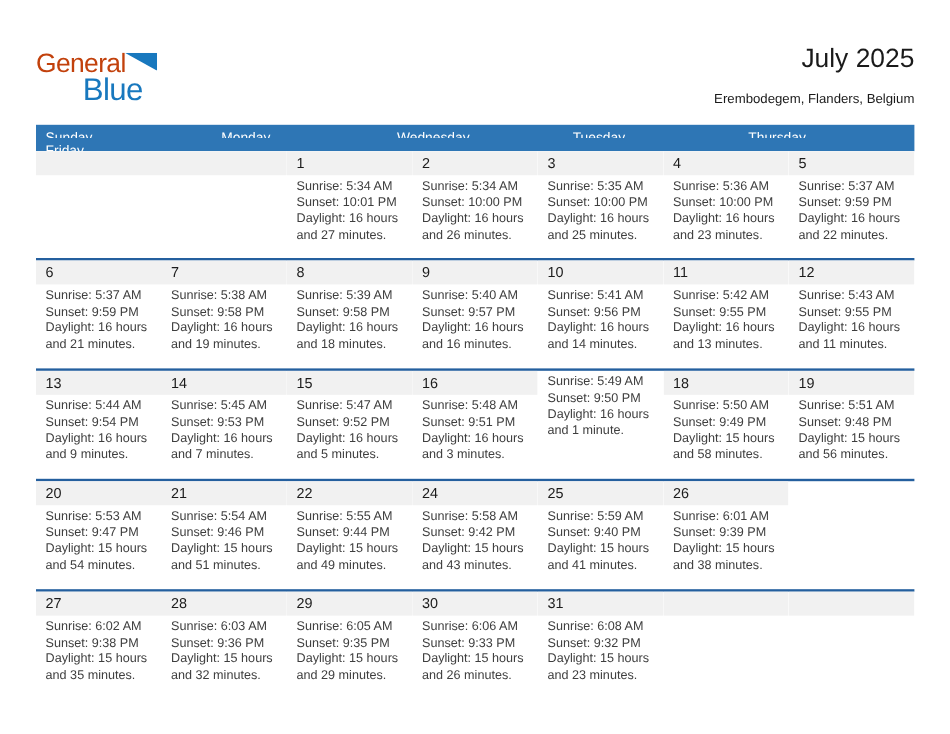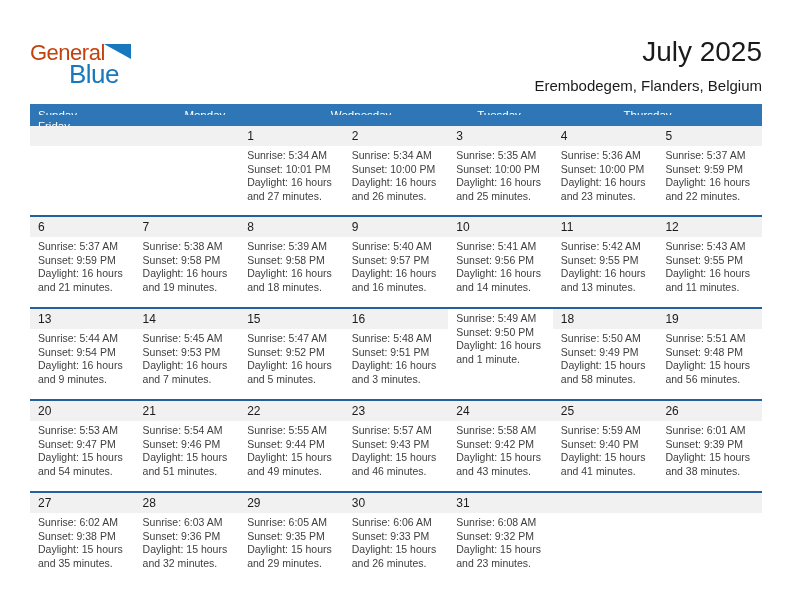--- a/index.html
+++ b/index.html
@@ -25,25 +25,25 @@
     clip-path:polygon(0 0, 100% 0, 100% 100%);
   }
   .logo-blue {
     position:absolute; left:39px; top:19px;
     font-size:26px; color:#1878BE; letter-spacing:-0.5px;
   }
 
   
   .title {
     position:absolute; right:30px; top:36px;
-    font-size:28px; color:#1a1a1a; text-align:right;
+    font-size:22px; color:#1a1a1a; text-align:right;
   }
   .subtitle {
     position:absolute; right:30px; top:77px;
-    font-size:15px; color:#1a1a1a; text-align:right;
+    font-size:11px; color:#1a1a1a; text-align:right;
   }
 
   
   .calendar { position:absolute; left:30px; top:104px; width:732px; }
 
   .weekday-row {
     display:grid; grid-template-columns:repeat(5,1fr);
     background:#2E76B5; height:22px;
   }
   .weekday {
@@ -281,28 +281,20 @@
       </div>
       <div class="cell">
         <div class="num">22</div>
         <div class="cell-body">
           <div class="ln">Sunrise: 5:55 AM</div>
           <div class="ln">Sunset: 9:44 PM</div>
           <div class="ln">Daylight: 15 hours and 49 minutes.</div>
         </div>
       </div>
       <div class="cell">
-        <div class="num">23</div>
-        <div class="cell-body">
-          <div class="ln">Sunrise: 5:57 AM</div>
-          <div class="ln">Sunset: 9:43 PM</div>
-          <div class="ln">Daylight: 15 hours and 46 minutes.</div>
-        </div>
-      </div>
-      <div class="cell">
         <div class="num">24</div>
         <div class="cell-body">
           <div class="ln">Sunrise: 5:58 AM</div>
           <div class="ln">Sunset: 9:42 PM</div>
           <div class="ln">Daylight: 15 hours and 43 minutes.</div>
         </div>
       </div>
       <div class="cell">
         <div class="num">25</div>
         <div class="cell-body">

